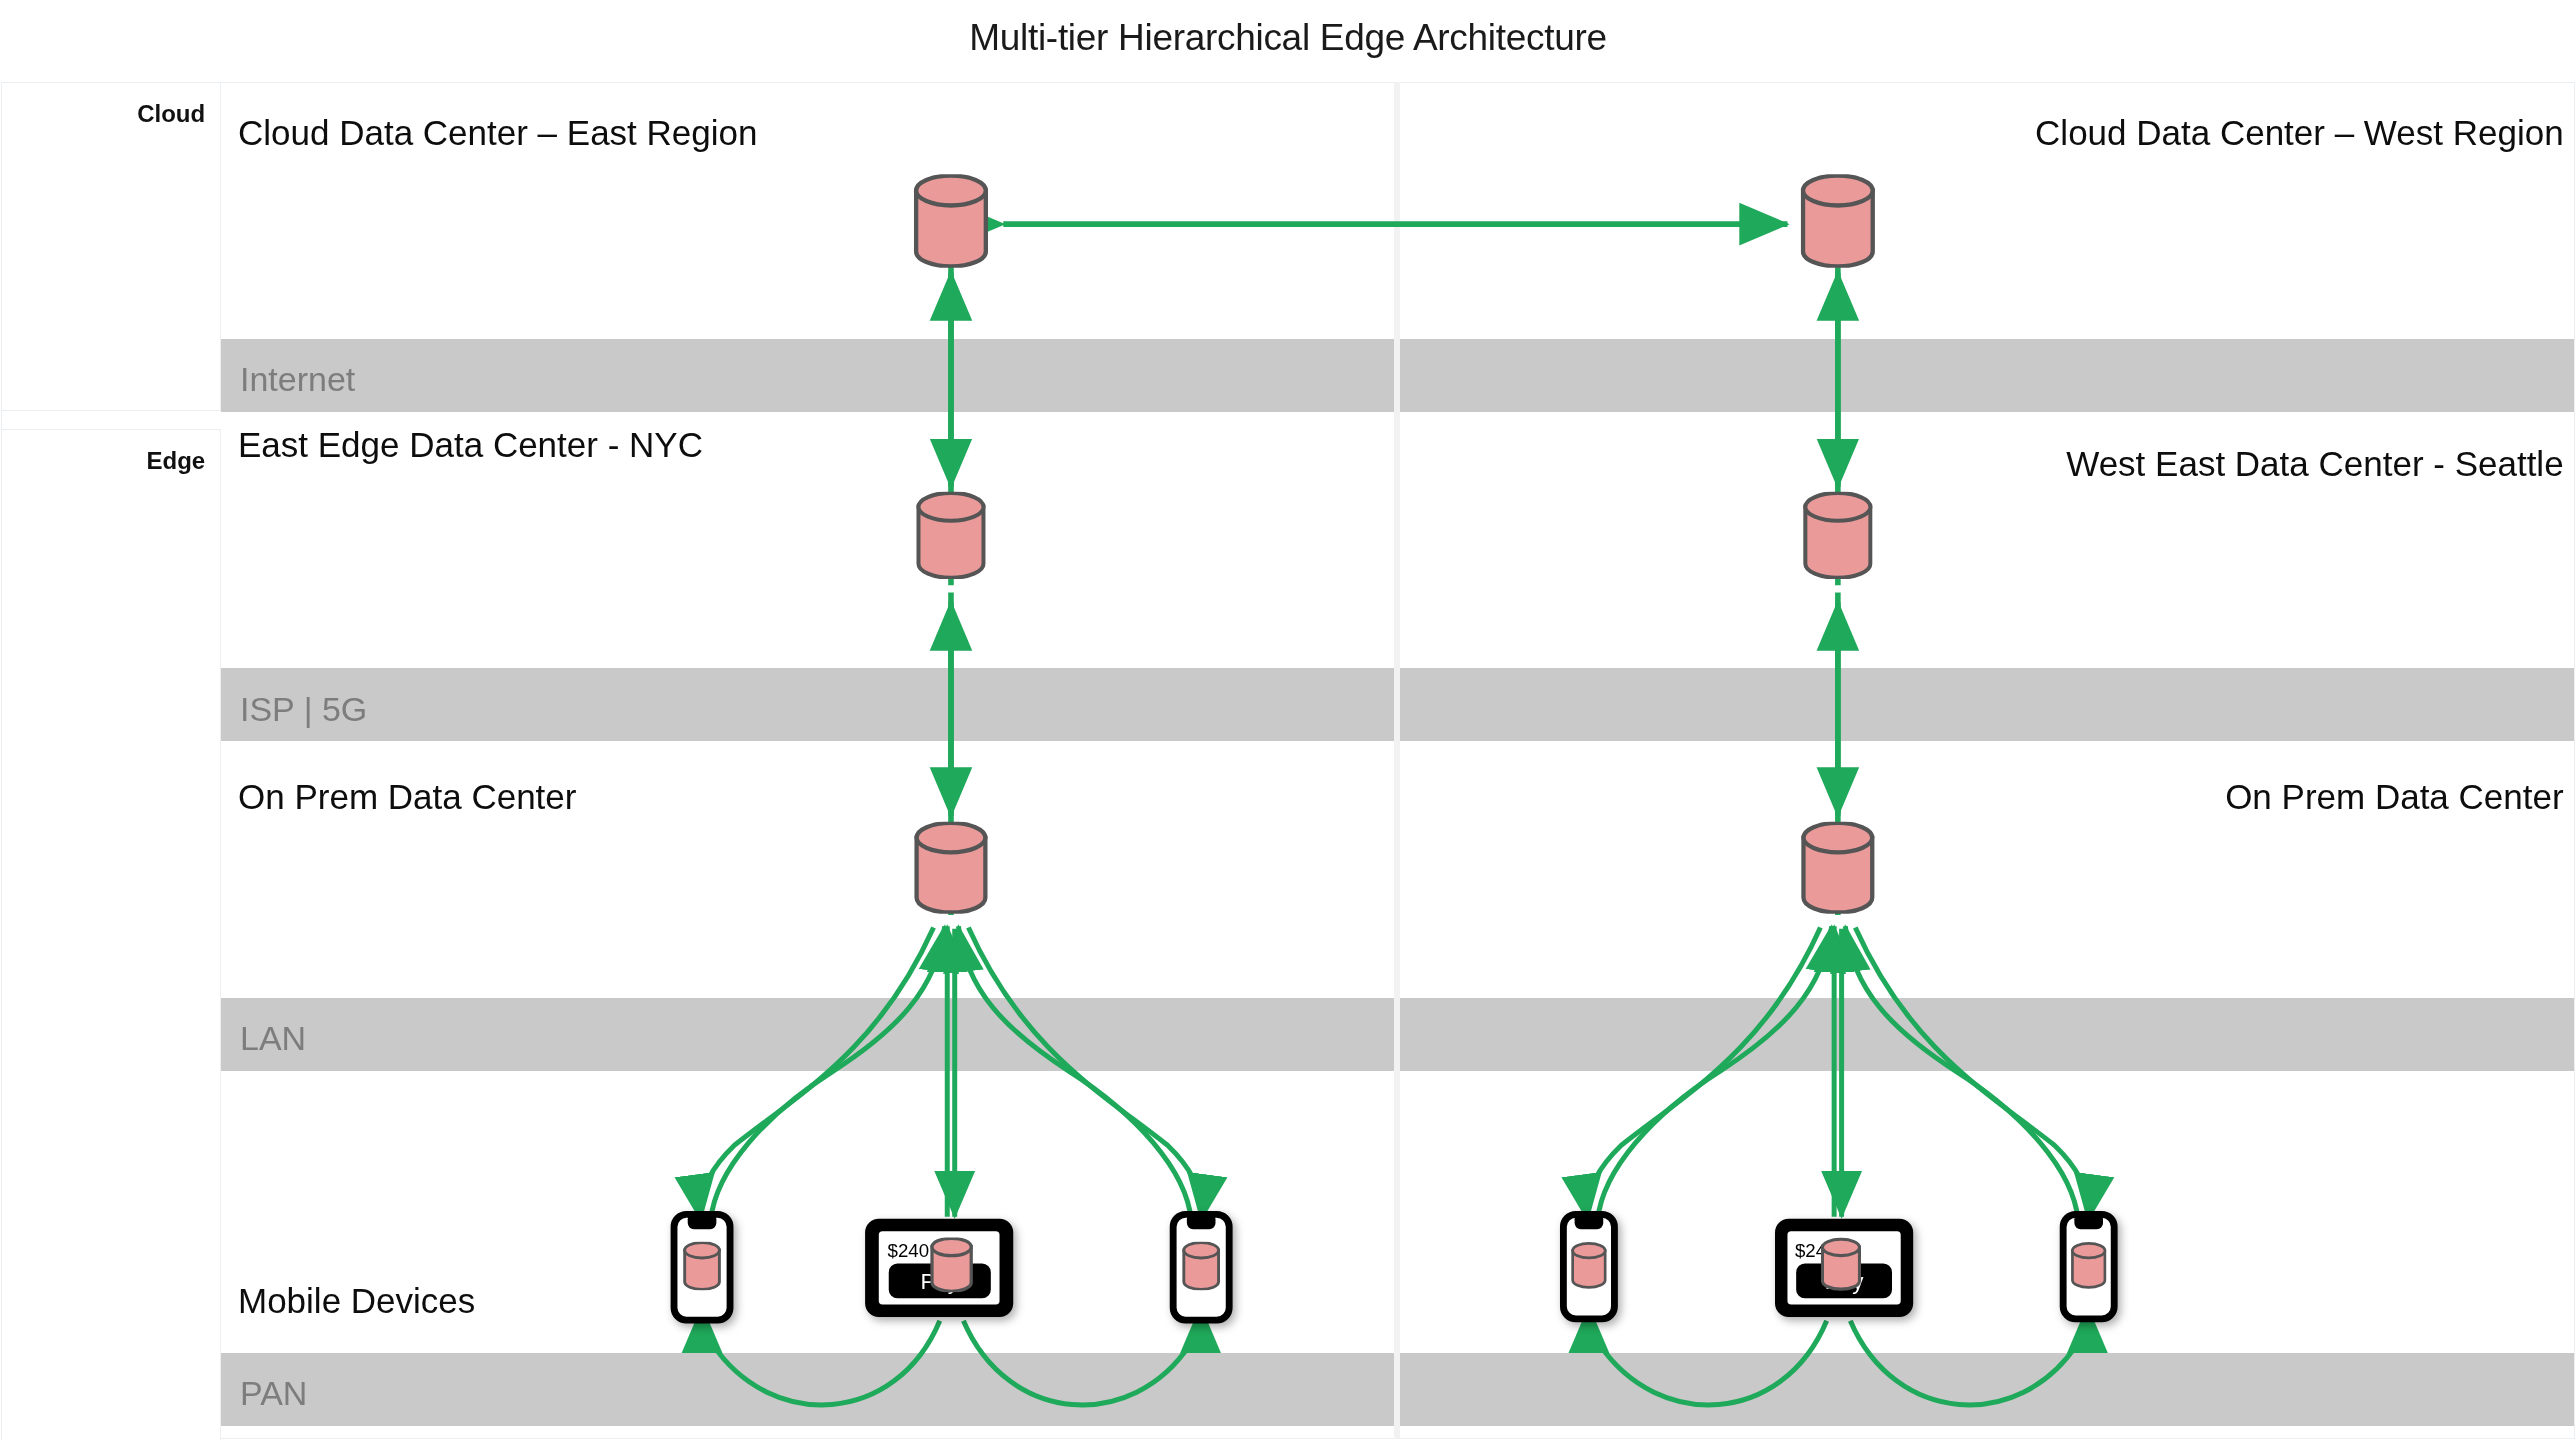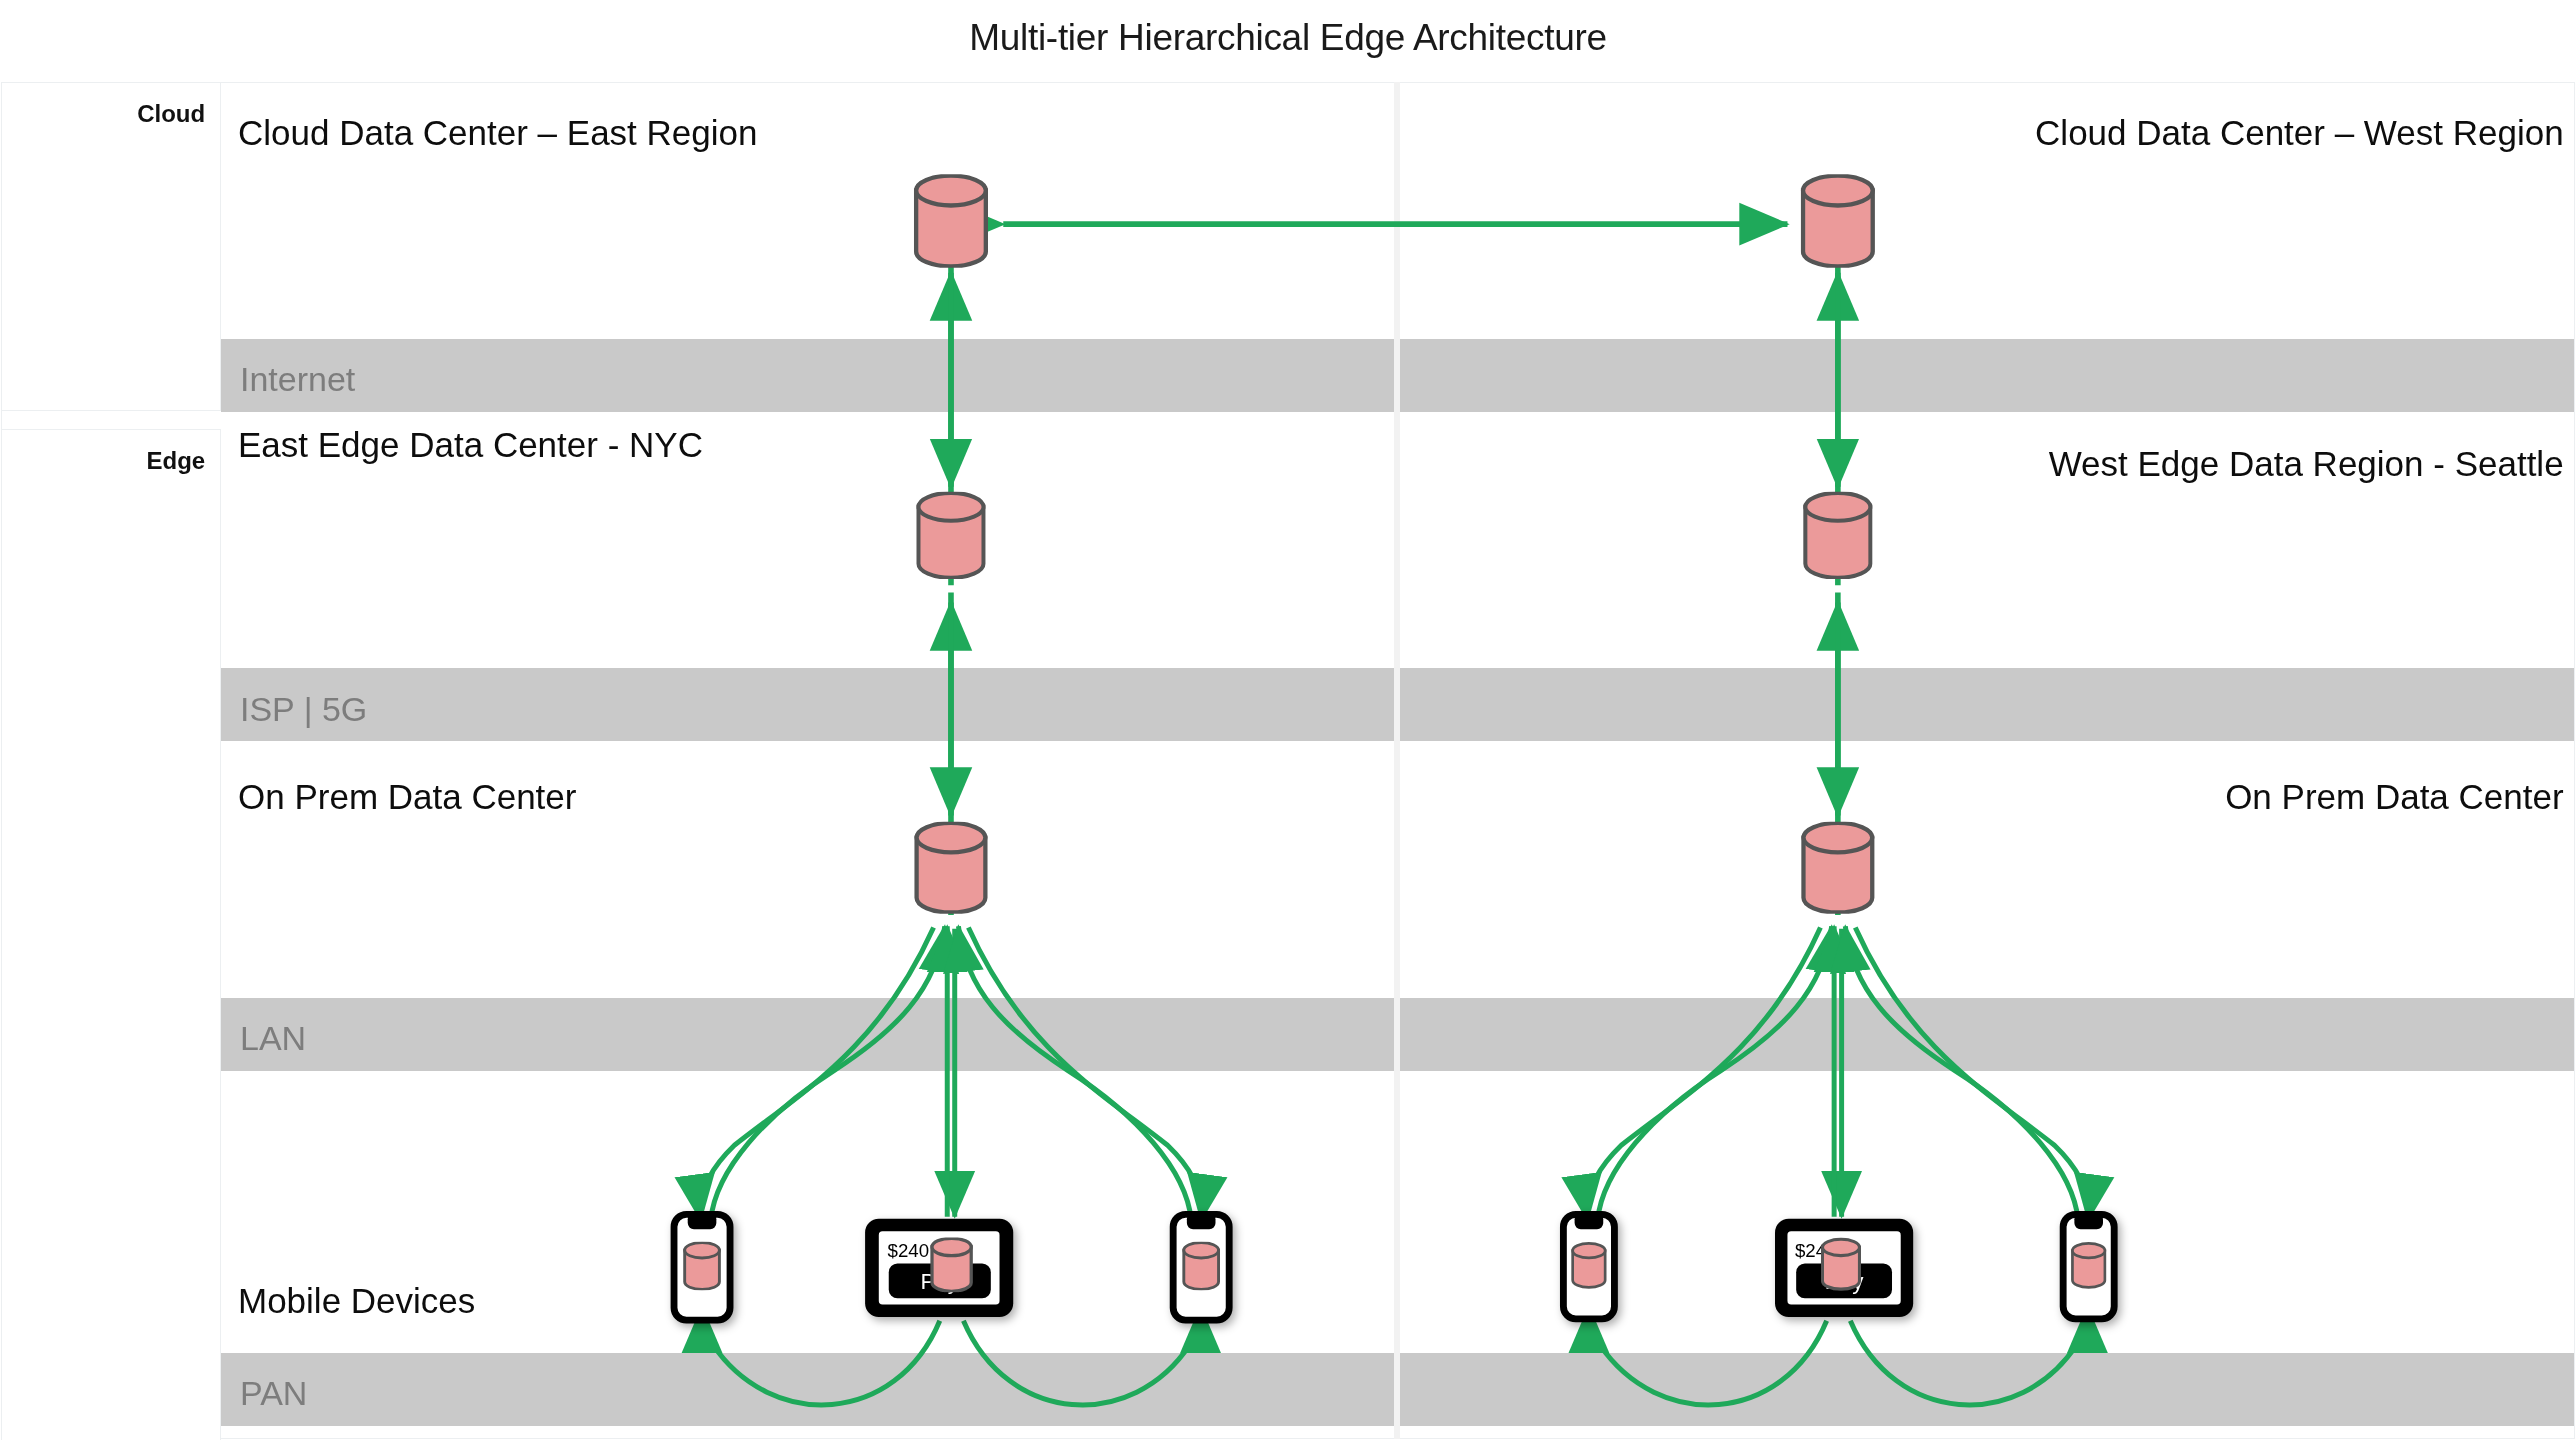--- a/index.html
+++ b/index.html
@@ -67,21 +67,21 @@
   <span class="band-label" style="left:240px;top:1019px;">LAN</span>
 
   <div class="band" style="left:221px;top:1353px;width:1173px;"></div>
   <div class="band" style="left:1400px;top:1353px;width:1174px;"></div>
   <span class="band-label" style="left:240px;top:1374px;">PAN</span>
 
   <span class="caption right" style="right:12.4px;top:113px;">Cloud Data Center – West Region</span>
   <span class="caption" style="left:238px;top:113px;">Cloud Data Center – East Region</span>
 
   <span class="caption" style="left:238px;top:425px;">East Edge Data Center - NYC</span>
-  <span class="caption right" style="right:12.4px;top:444px;">West Edge Data Region - Seattle</span>
+  <span class="caption right" style="right:12.4px;top:444px;">West East Data Center - Seattle</span>
 
   <span class="caption" style="left:238px;top:777px;">On Prem Data Center</span>
   <span class="caption right" style="right:12.4px;top:777px;">On Prem Data Center</span>
 
   <span class="caption" style="left:238px;top:1281px;">Mobile Devices</span>
 
   <svg class="overlay" viewBox="0 0 4139 2315" xmlns="http://www.w3.org/2000/svg">
     <defs>
       <marker id="ah" markerWidth="10" markerHeight="10" refX="8.6" refY="4" orient="auto" markerUnits="strokeWidth">
         <path d="M0,0.2 L9,4 L0,7.8 Z" fill="#1fa95a"></path>

